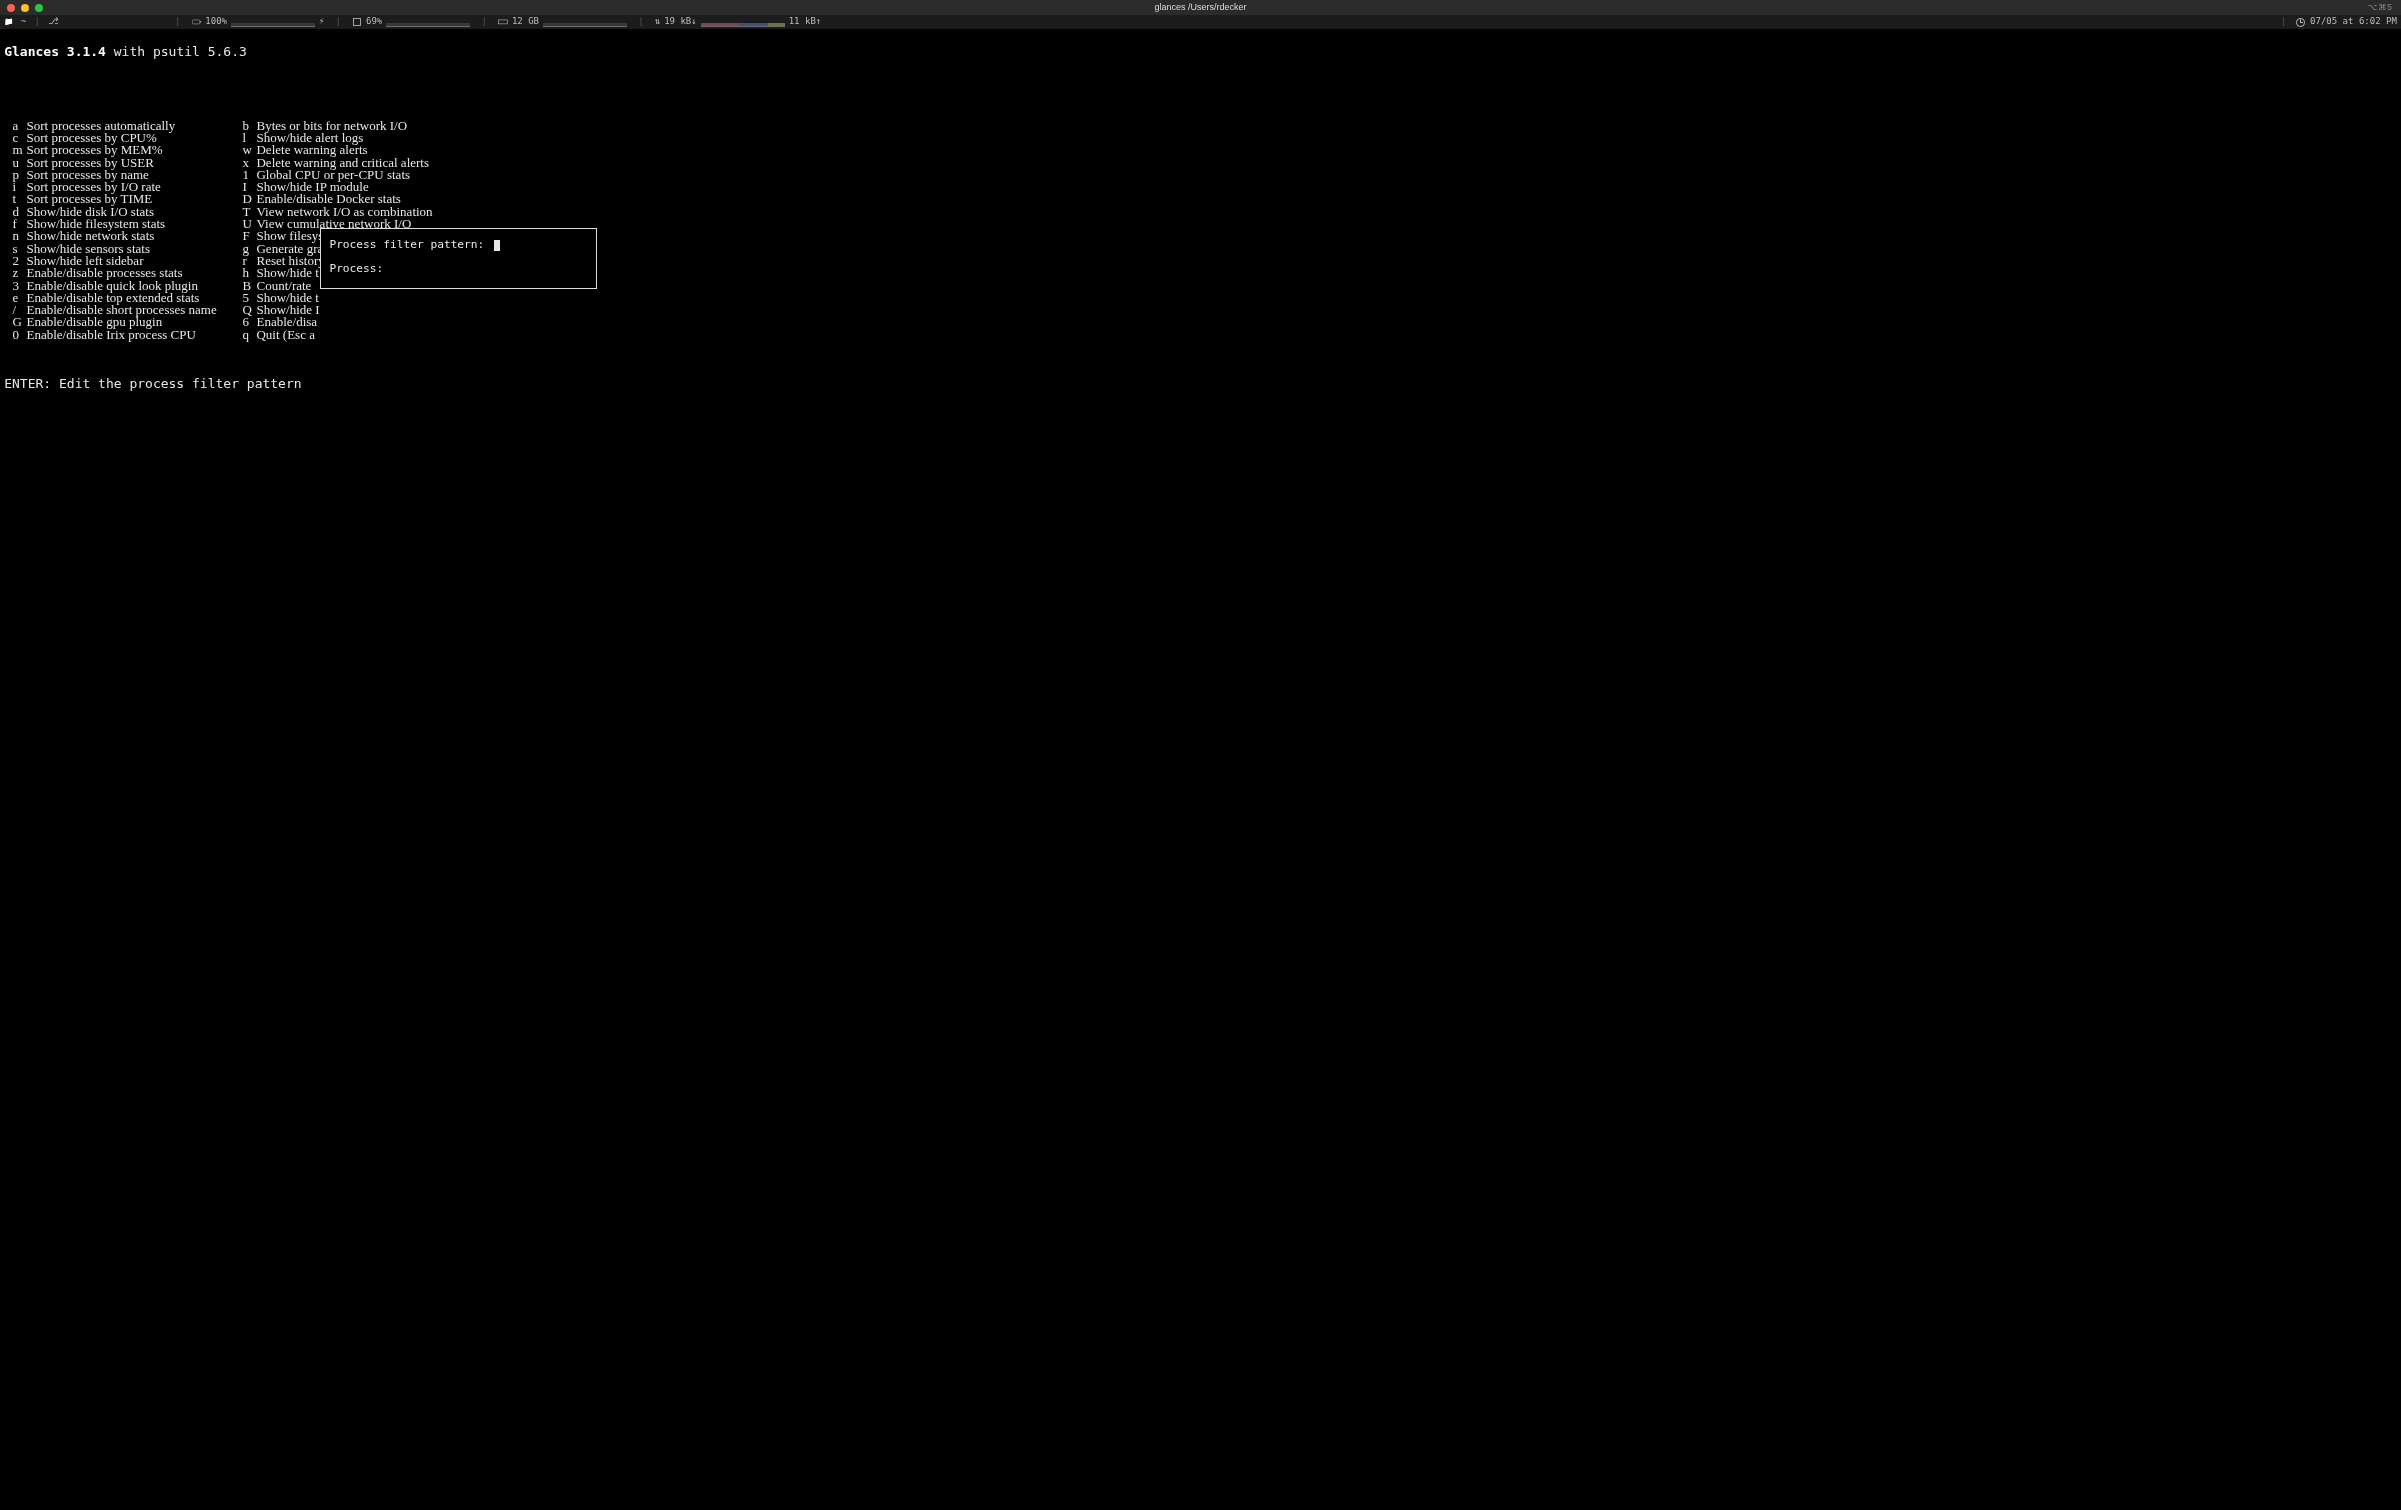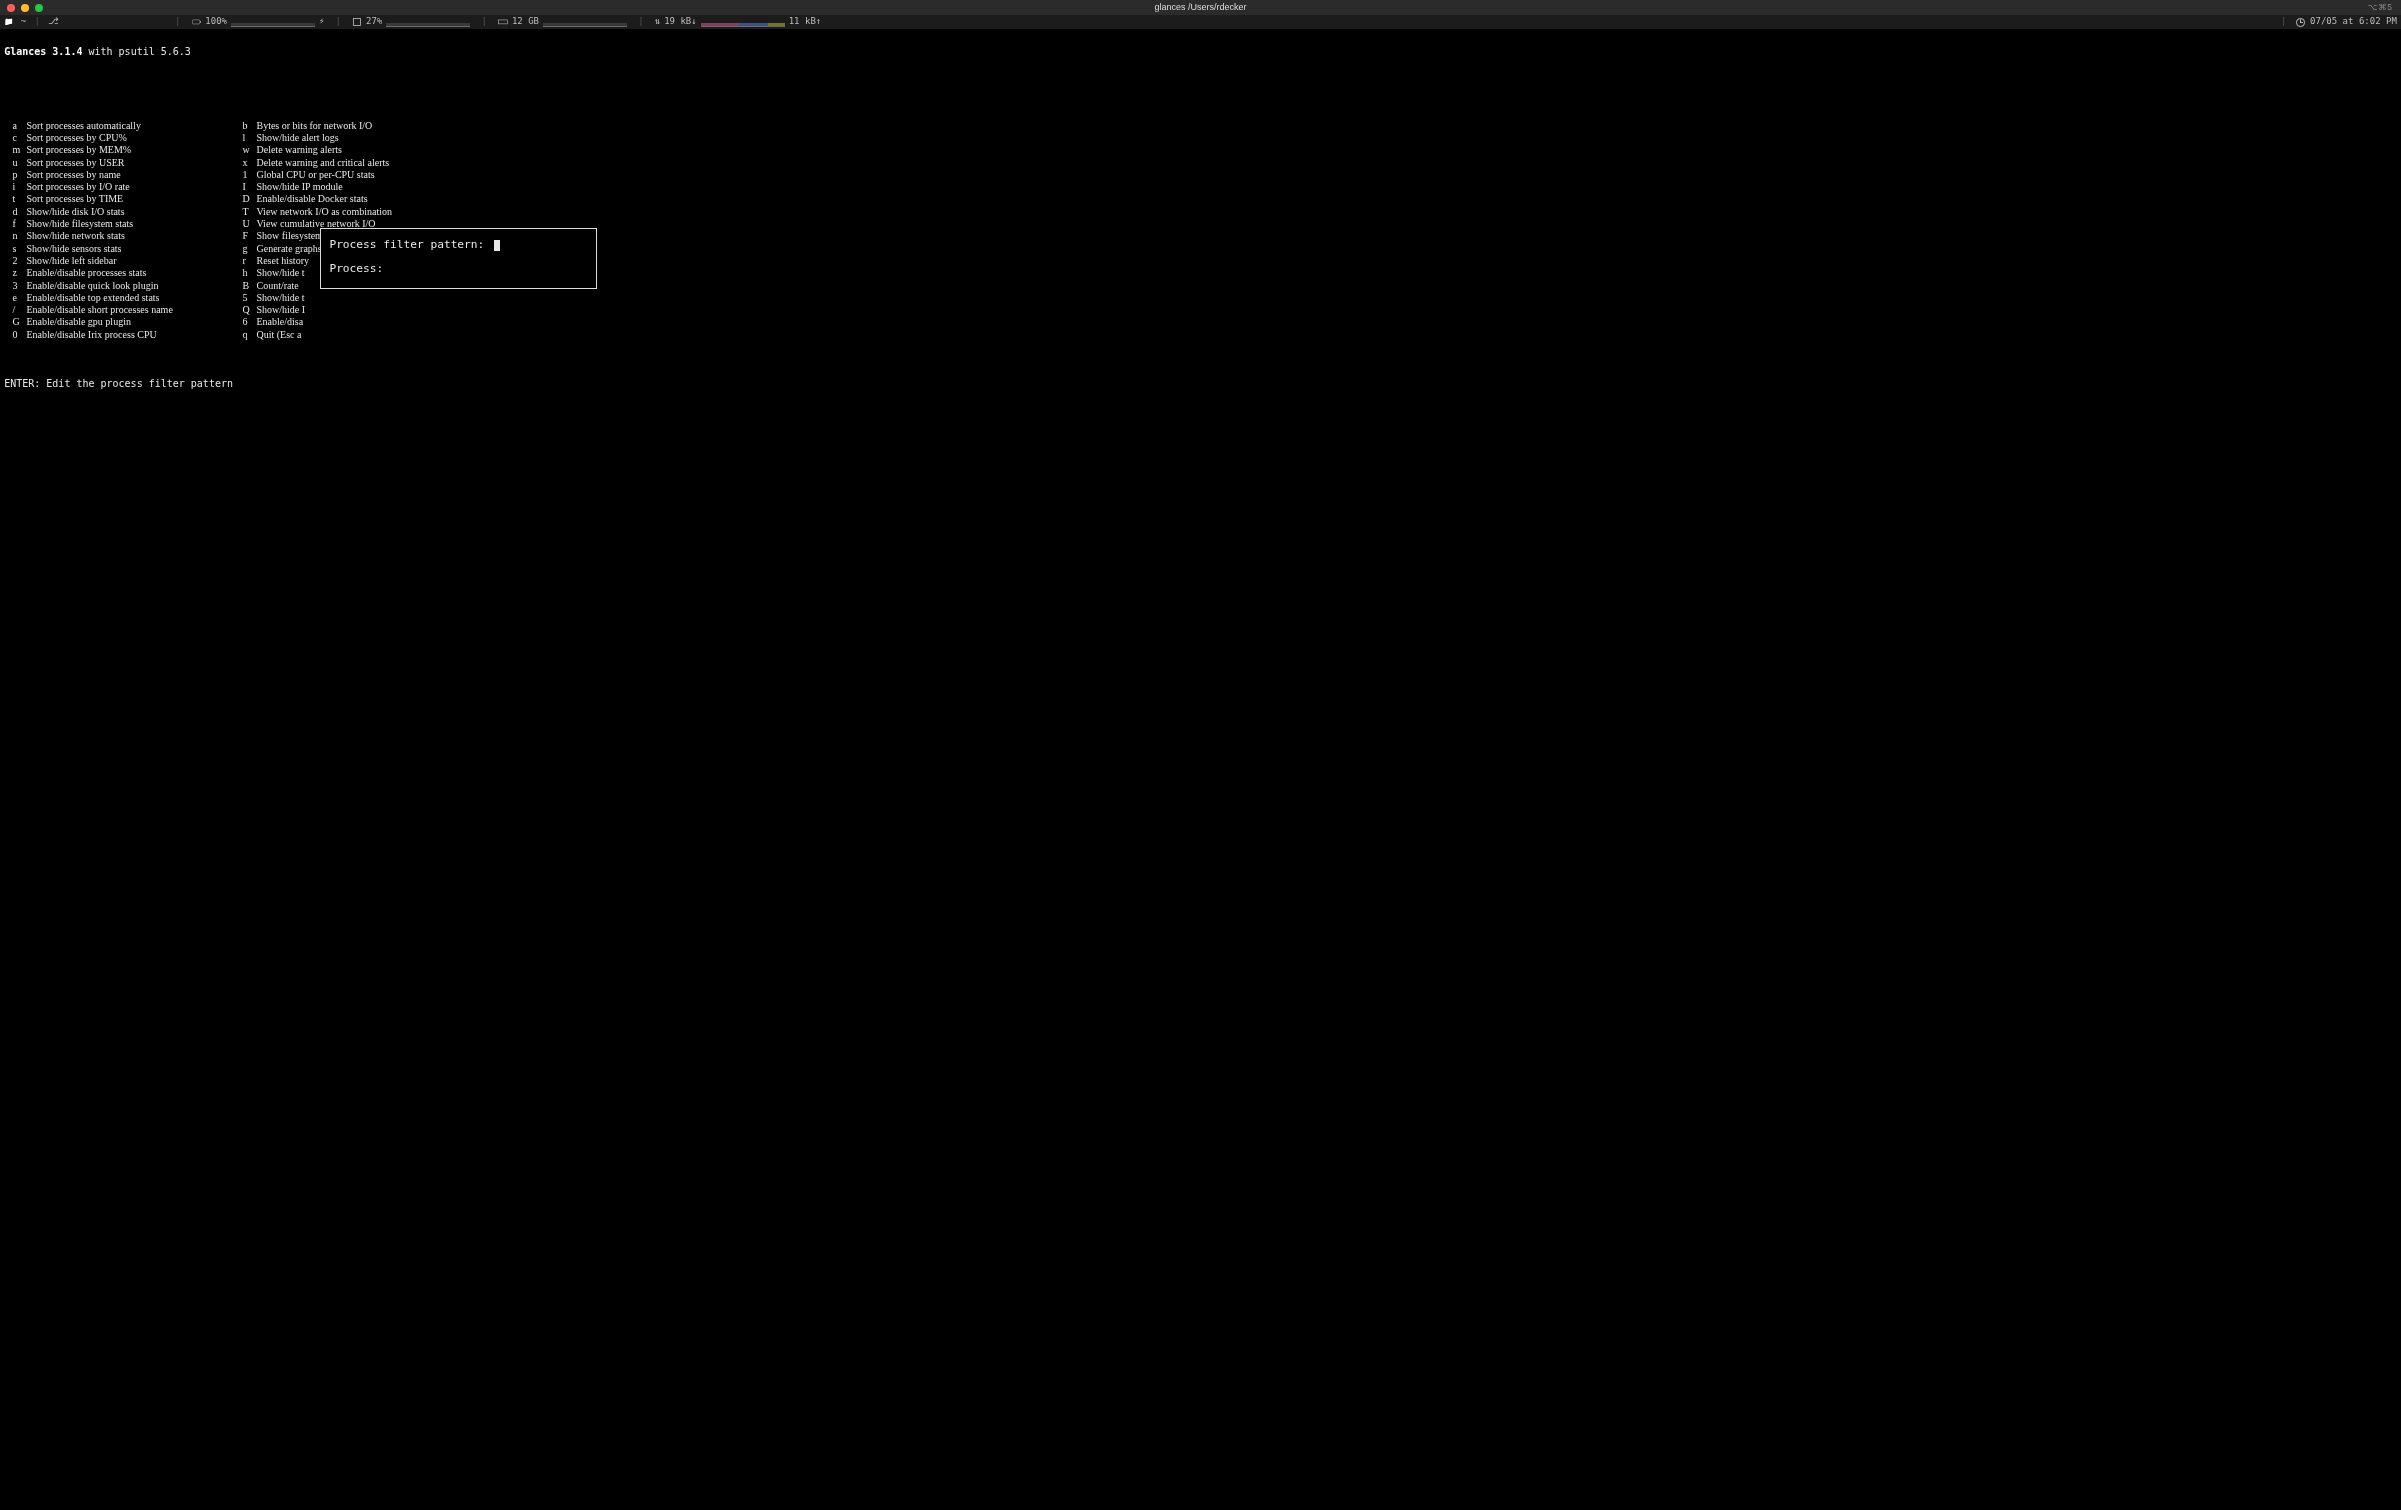--- a/index.html
+++ b/index.html
@@ -76,21 +76,21 @@
     background: linear-gradient(90deg, rgba(170,80,120,.7) 0 45%, rgba(80,100,170,.7) 45% 80%, rgba(150,150,60,.7) 80% 100%);
   }
   .right { margin-left: auto; display:flex; align-items:center; gap:5.6px;}
   .clock-ico { width:8.4px;height:8.4px;border:1px solid #bbb;border-radius:50%;position:relative;display:inline-block; }
   .clock-ico::after{content:"";position:absolute;left:50%;top:50%;width:2.8px;height:0.8px;background:#bbb;transform-origin:left;}
   .clock-ico::before{content:"";position:absolute;left:50%;top:50%;width:0.8px;height:2.8px;background:#bbb;transform:translateY(-100%);}
 
   
   .term {
     padding: 4.2px 4.2px;
-    font-size: 10px;
+    font-size: 13px;
     white-space: pre;
     line-height: 12.3px;
   }
   .bold { font-weight: bold; color: #fff; }
   .row { display: block; }
   .help-cols { display:flex;font-family:Liberation Serif, serif; }
   .help-left { width: 230px; }
   .help-right { }
   .key { display:inline-block; width: 22.3px; text-align:left; padding-left: 8.4px; }
 
@@ -144,21 +144,21 @@
       </svg>
     <span>100%</span>
     <span class="spark"></span>
     <span>⚡</span>
   </span>
   <span class="sep">|</span>
   <span class="status-group">
     <svg class="small" viewBox="0 0 14 14">
         <rect x="2" y="2" width="10" height="10" fill="none" stroke="#bbb" stroke-width="1.2"></rect>
       </svg>
-    <span>27%</span>
+    <span>69%</span>
     <span class="spark"></span>
   </span>
   <span class="sep">|</span>
   <span class="status-group">
     <svg class="small" viewBox="0 0 20 10">
         <rect x="1" y="1" width="18" height="8" fill="none" stroke="#bbb" stroke-width="1.2"></rect>
       </svg>
     <span>12 GB</span>
     <span class="spark"></span>
   </span>

